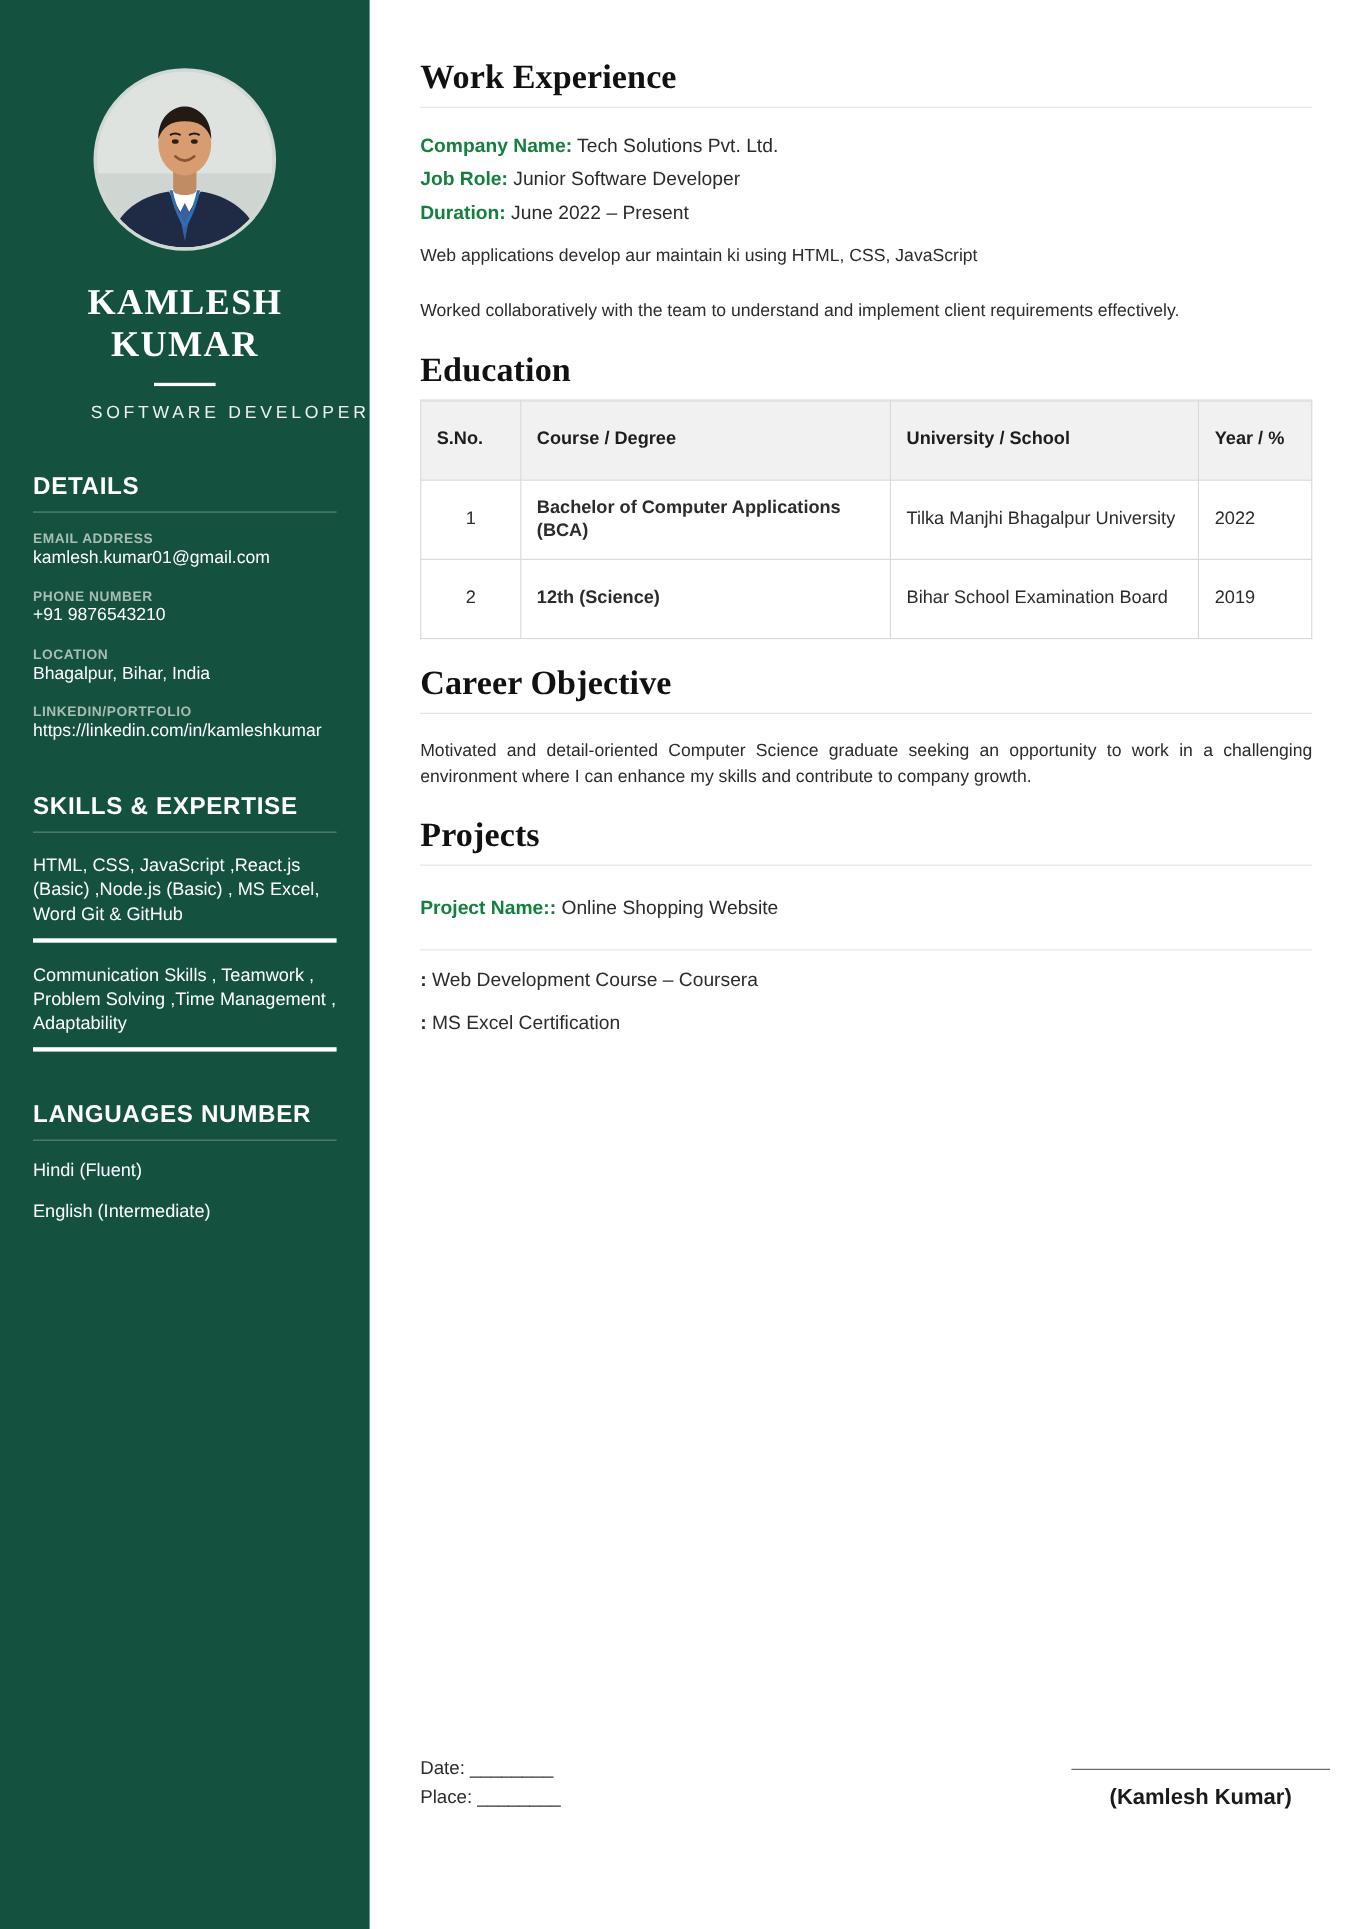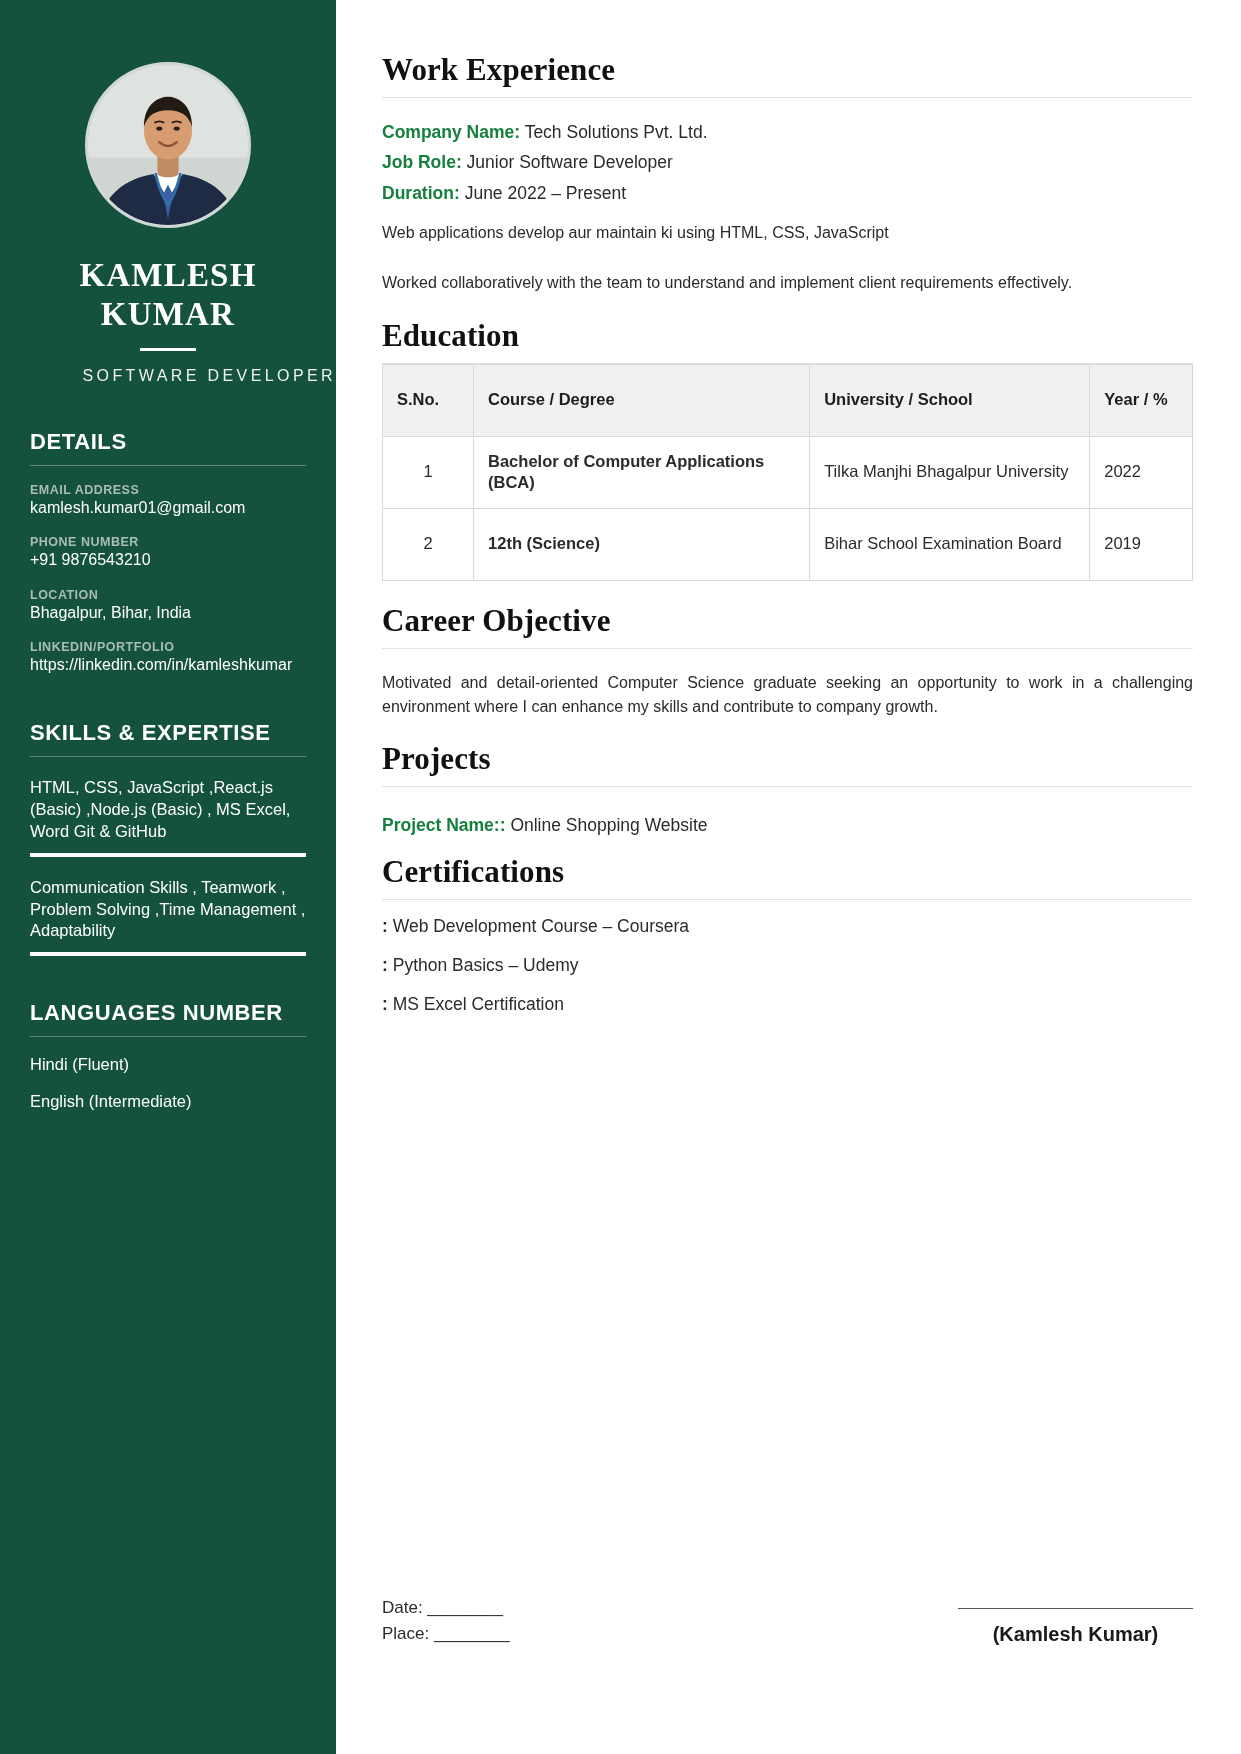--- a/index.html
+++ b/index.html
@@ -130,21 +130,21 @@
   .col-year { width:88px; }
   td.center { text-align:center; }
   td.b { font-weight:bold; color:#141414; }
 
   .cert-item { font-size:17.5px; line-height:1.5; color:#2b2b2b; margin-top:13px; }
   .cert-item b { font-weight:bold; }
 
   
   .footer {
     position:absolute;
-    left:46px; right:48px; bottom:108px;
+    left:46px; right:32px; bottom:108px;
     display:flex; justify-content:space-between; align-items:flex-end;
   }
   .foot-left { font-size:17px; line-height:1.5; color:#2b2b2b; }
   .foot-right { text-align:center; }
   .sign-line { width:235px; height:1px; background:#555; }
   .sign-name { font-size:20px; font-weight:bold; color:#1a1a1a; margin-top:14px; }
 </style>
 </head>
 <body>
 
@@ -316,29 +316,24 @@
       <div class="gap-22"></div>
       <div class="kv">
         <b>Project Name::</b>
         <span>Online Shopping Website</span>
       </div>
     </section>
 
     <div class="gap-14"></div>
 
     <section>
-      <h2 class="sec">Certifications</h2>
       <div class="sec-rule"></div>
       <div class="cert-item">
         <b>:</b>
         <span>Web Development Course – Coursera</span>
-      </div>
-      <div class="cert-item">
-        <b>:</b>
-        <span>Python Basics – Udemy</span>
       </div>
       <div class="cert-item">
         <b>:</b>
         <span>MS Excel Certification</span>
       </div>
     </section>
 
     <div class="footer">
       <div class="foot-left">
         <div>Date: ________</div>

